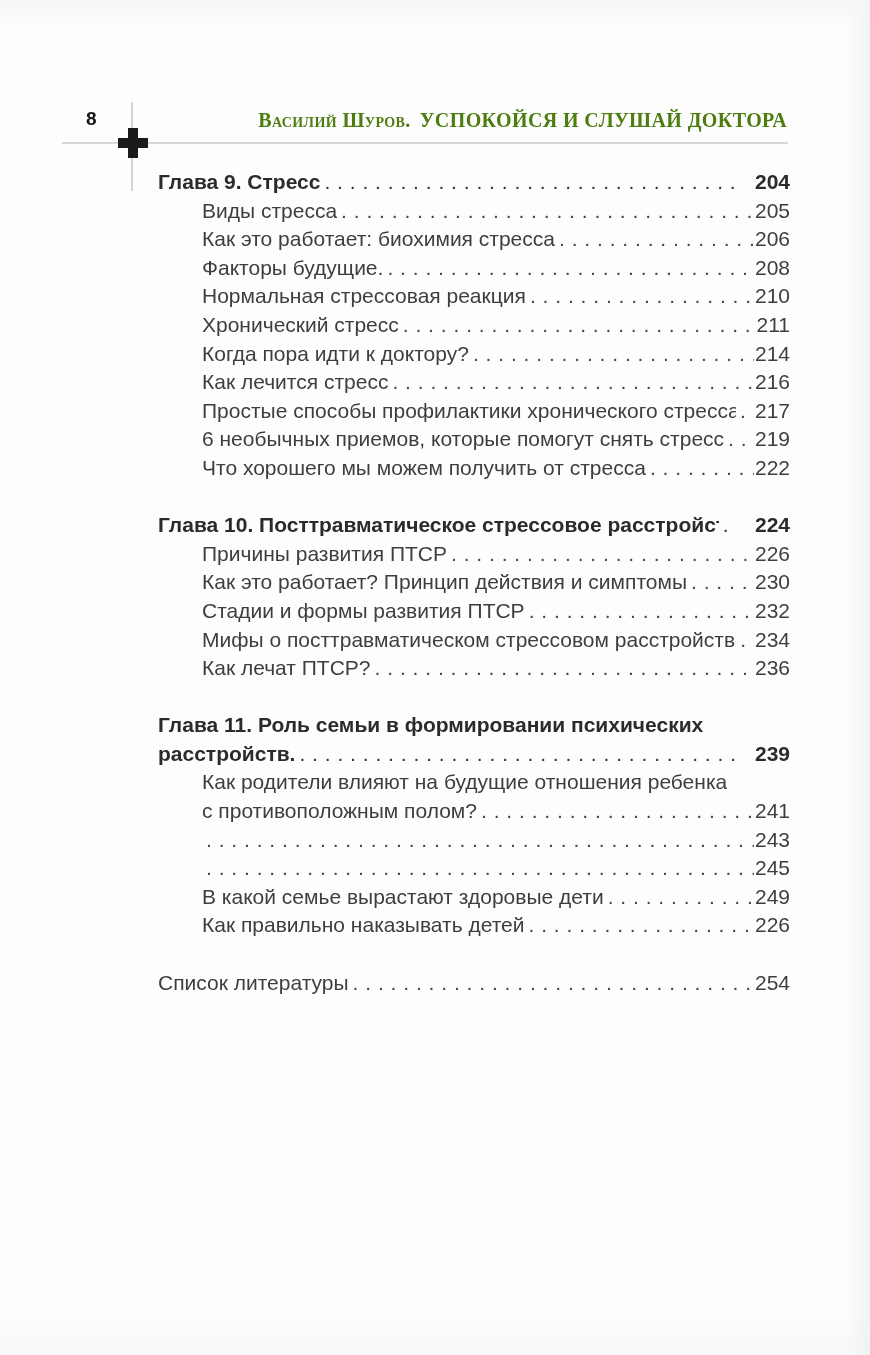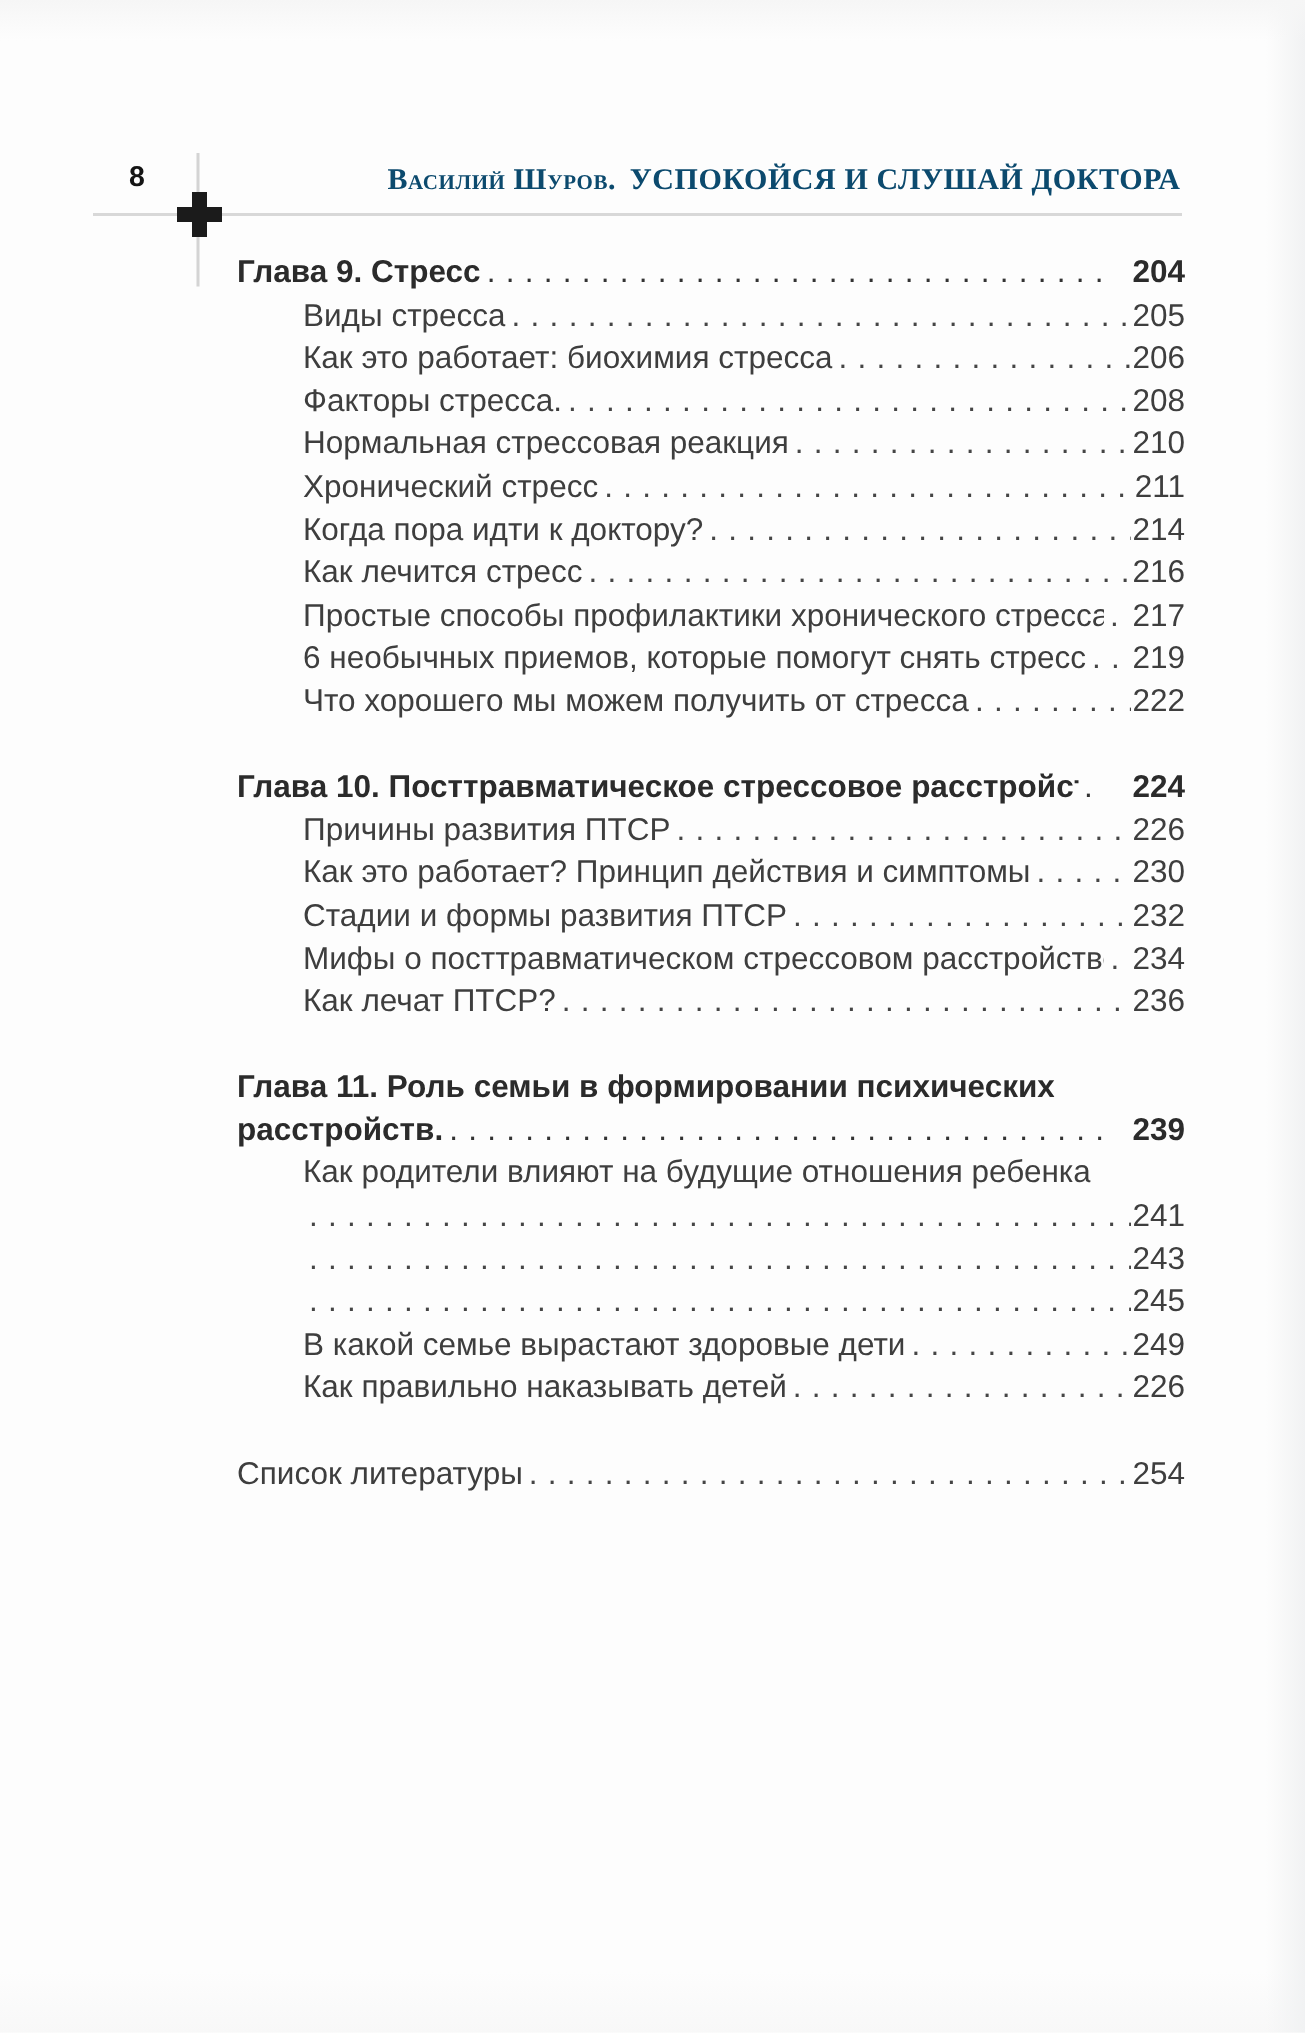--- a/index.html
+++ b/index.html
@@ -42,21 +42,21 @@
   }
   .crop-mark::after {
     content: ""; position: absolute;
     top: 0; bottom: 0; left: 10px; width: 10px;
     background: #1b1b1b;
   }
   .running-head {
     position: absolute; right: 83px; top: 109px;
     white-space: nowrap; text-align: right;
     font-family: "Liberation Serif", serif;
-    font-size: 20px; font-weight: 700; color: #0c4a6e;
+    font-size: 20px; font-weight: 700; color: #4d7c0f;
     letter-spacing: 0.4px;
   }
   .running-head .author {
     font-variant: small-caps;
     margin-right: 9px;
   }
 
   
   .toc {
     position: absolute; left: 158px; top: 168px;
@@ -107,21 +107,21 @@
         <span class="label">Виды стресса</span>
         <span class="dots">. . . . . . . . . . . . . . . . . . . . . . . . . . . . . . . . . . . . . . . . . . . . . . . . . . . . . . . . . . . . . . . . . . . . . . . . . . . . . . . . . . . . . . . . . . </span>
         <span class="pagenum">205</span>
       </div>
       <div class="toc-row sub">
         <span class="label">Как это работает: биохимия стресса</span>
         <span class="dots">. . . . . . . . . . . . . . . . . . . . . . . . . . . . . . . . . . . . . . . . . . . . . . . . . . . . . . . . . . . . . . . . . . . . . . . . . . . . . . . . . . . . . . . . . . </span>
         <span class="pagenum">206</span>
       </div>
       <div class="toc-row sub">
-        <span class="label">Факторы стресса.</span>
+        <span class="label">Факторы будущие.</span>
         <span class="dots">. . . . . . . . . . . . . . . . . . . . . . . . . . . . . . . . . . . . . . . . . . . . . . . . . . . . . . . . . . . . . . . . . . . . . . . . . . . . . . . . . . . . . . . . . . </span>
         <span class="pagenum">208</span>
       </div>
       <div class="toc-row sub">
         <span class="label">Нормальная стрессовая реакция</span>
         <span class="dots">. . . . . . . . . . . . . . . . . . . . . . . . . . . . . . . . . . . . . . . . . . . . . . . . . . . . . . . . . . . . . . . . . . . . . . . . . . . . . . . . . . . . . . . . . . </span>
         <span class="pagenum">210</span>
       </div>
       <div class="toc-row sub">
         <span class="label">Хронический стресс</span>
@@ -192,20 +192,21 @@
       </div>
       <div class="toc-row chapter">
         <span class="label">расстройств.</span>
         <span class="dots">. . . . . . . . . . . . . . . . . . . . . . . . . . . . . . . . . . . . . . . . . . . . . . . . . . . . . . . . . . . . . . . . . . . . . . . . . . . . . . . . . . . . . . . . . . </span>
         <span class="pagenum">239</span>
       </div>
       <div class="toc-row sub">
         <span class="label">Как родители влияют на будущие отношения ребенка</span>
       </div>
       <div class="toc-row sub">
+        <span class="label">с противоположным полом?</span>
         <span class="dots">. . . . . . . . . . . . . . . . . . . . . . . . . . . . . . . . . . . . . . . . . . . . . . . . . . . . . . . . . . . . . . . . . . . . . . . . . . . . . . . . . . . . . . . . . . </span>
         <span class="pagenum">241</span>
       </div>
       <div class="toc-row sub">
         <span class="dots">. . . . . . . . . . . . . . . . . . . . . . . . . . . . . . . . . . . . . . . . . . . . . . . . . . . . . . . . . . . . . . . . . . . . . . . . . . . . . . . . . . . . . . . . . . </span>
         <span class="pagenum">243</span>
       </div>
       <div class="toc-row sub">
         <span class="dots">. . . . . . . . . . . . . . . . . . . . . . . . . . . . . . . . . . . . . . . . . . . . . . . . . . . . . . . . . . . . . . . . . . . . . . . . . . . . . . . . . . . . . . . . . . </span>
         <span class="pagenum">245</span>

